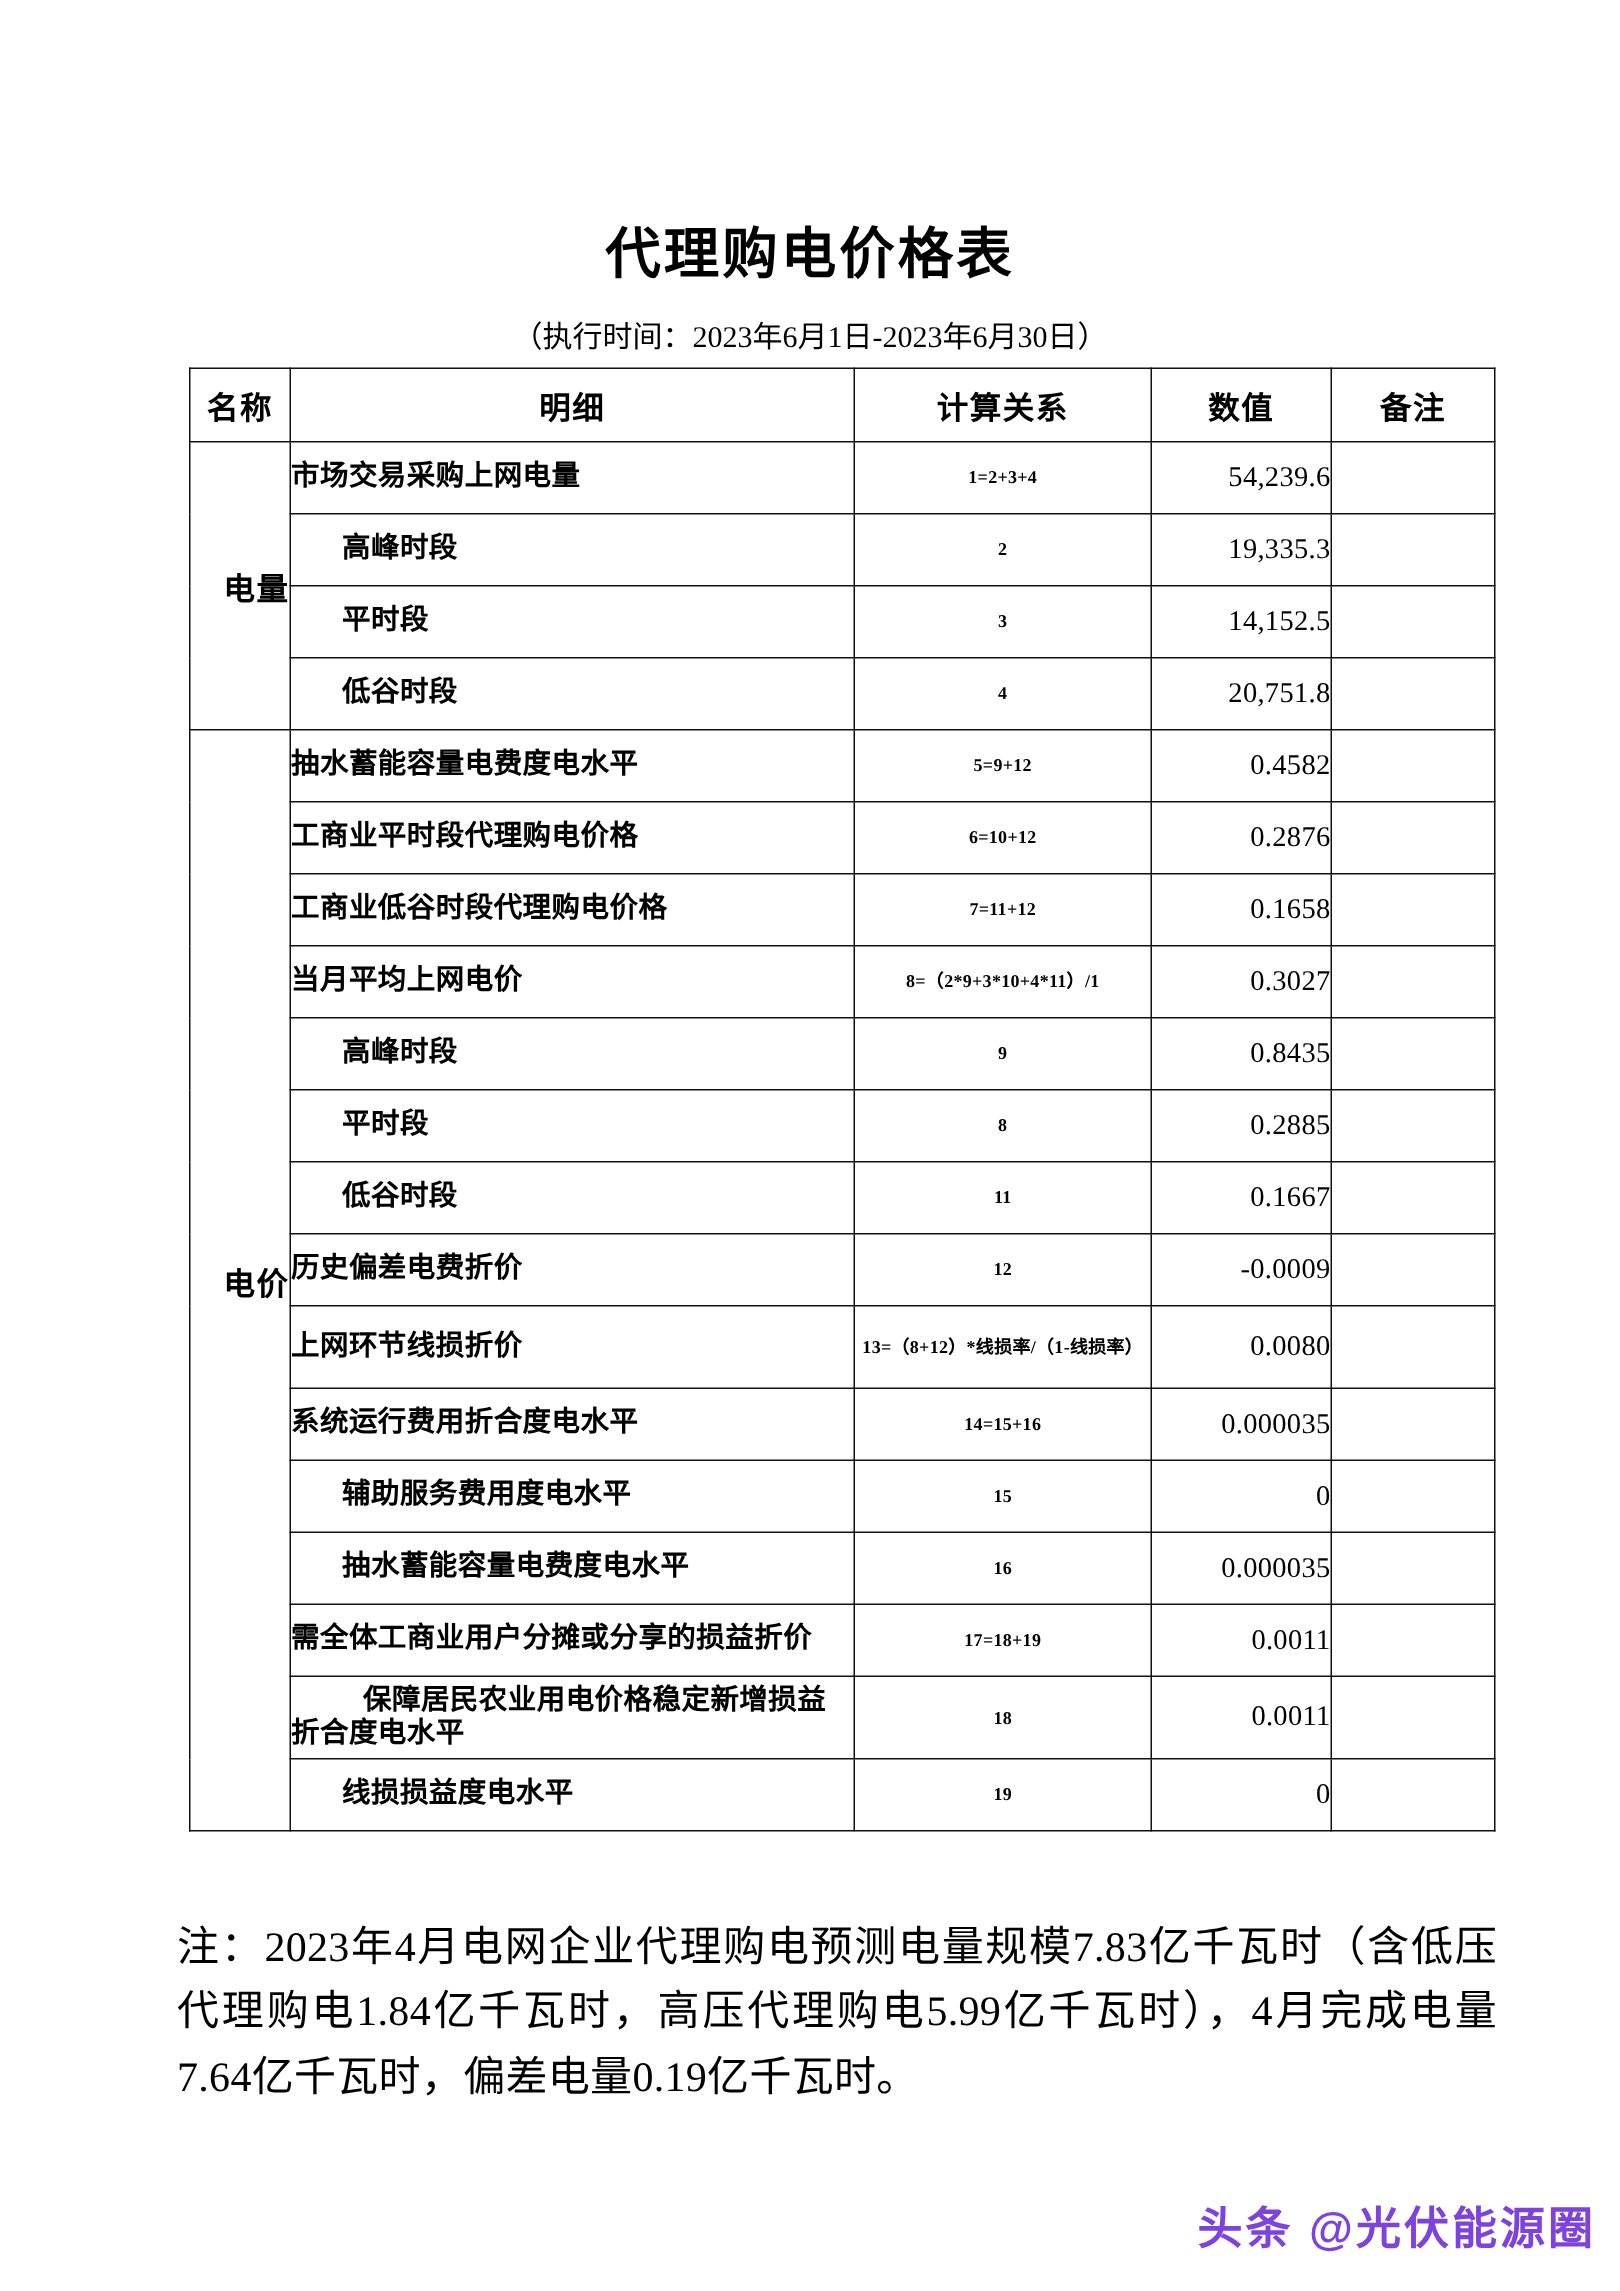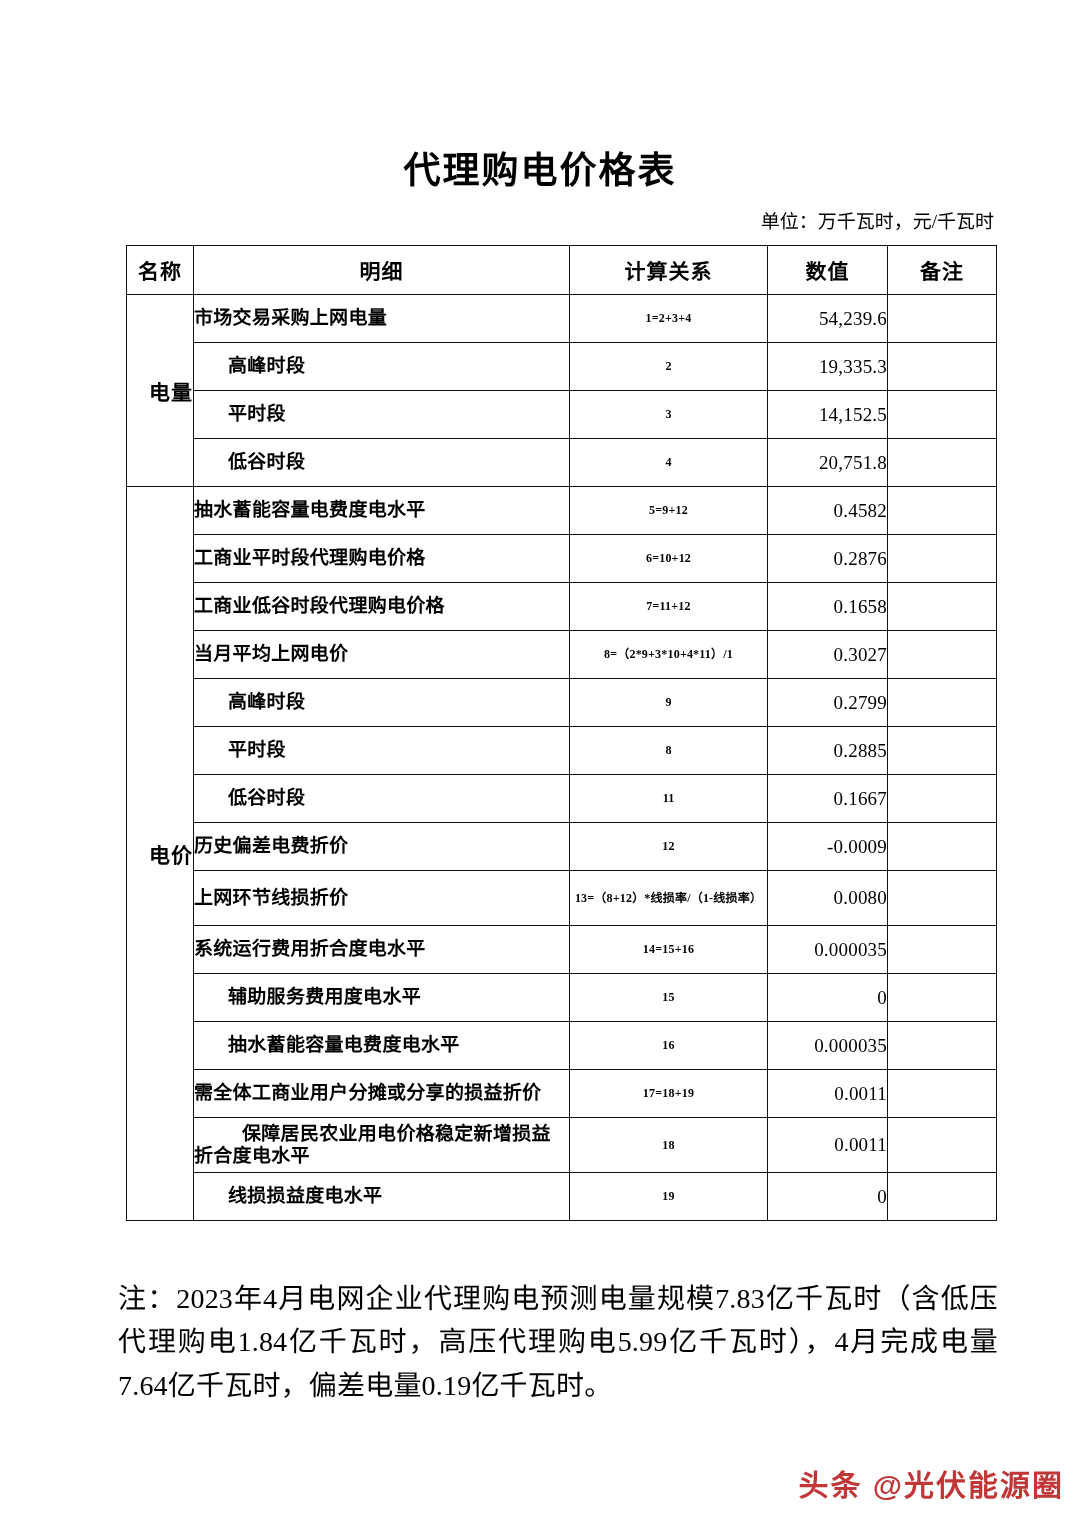--- a/index.html
+++ b/index.html
@@ -138,33 +138,34 @@
     letter-spacing: 0.2px;
   }
 
   
   .watermark {
     position: absolute;
     right: 16px;
     bottom: 22px;
     font-size: 30px;
     font-weight: bold;
-    color: #b91c1c;
+    color: #6d28d9;
     letter-spacing: 2px;
     opacity: 0.88;
     font-family: "Liberation Sans", "DejaVu Sans", sans-serif;
     white-space: nowrap;
   }
 </style>
 </head>
 <body>
 
 <div class="page">
 
   <h1 class="doc-title">代理购电价格表</h1>
+  <p class="doc-subtitle">（执行时间：2023年6月1日-2023年6月30日）</p>
   <p class="unit-line">单位：万千瓦时，元/千瓦时</p>
 
   <div class="table-wrap">
     <table class="price-table">
       <colgroup>
         <col class="c-name">
           <col class="c-detail">
           <col class="c-calc">
           <col class="c-value">
           <col class="c-note">
@@ -225,21 +226,21 @@
           </tr>
           <tr class="r-std">
             <td class="cell-detail">当月平均上网电价</td>
             <td class="cell-calc">8=（2*9+3*10+4*11）/1</td>
             <td class="cell-value">0.3027</td>
             <td class="cell-note"></td>
           </tr>
           <tr class="r-std">
             <td class="cell-detail indent">高峰时段</td>
             <td class="cell-calc">9</td>
-            <td class="cell-value">0.2799</td>
+            <td class="cell-value">0.8435</td>
             <td class="cell-note"></td>
           </tr>
           <tr class="r-std">
             <td class="cell-detail indent">平时段</td>
             <td class="cell-calc">8</td>
             <td class="cell-value">0.2885</td>
             <td class="cell-note"></td>
           </tr>
           <tr class="r-std">
             <td class="cell-detail indent">低谷时段</td>

